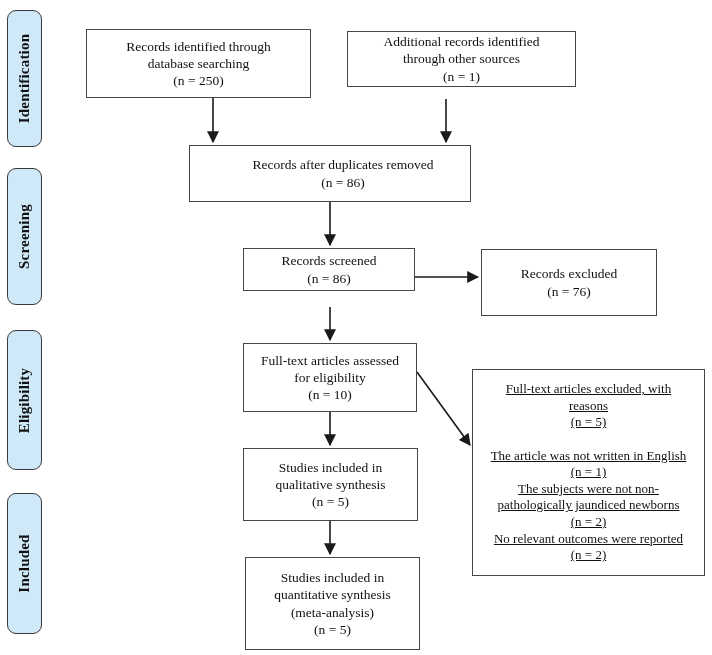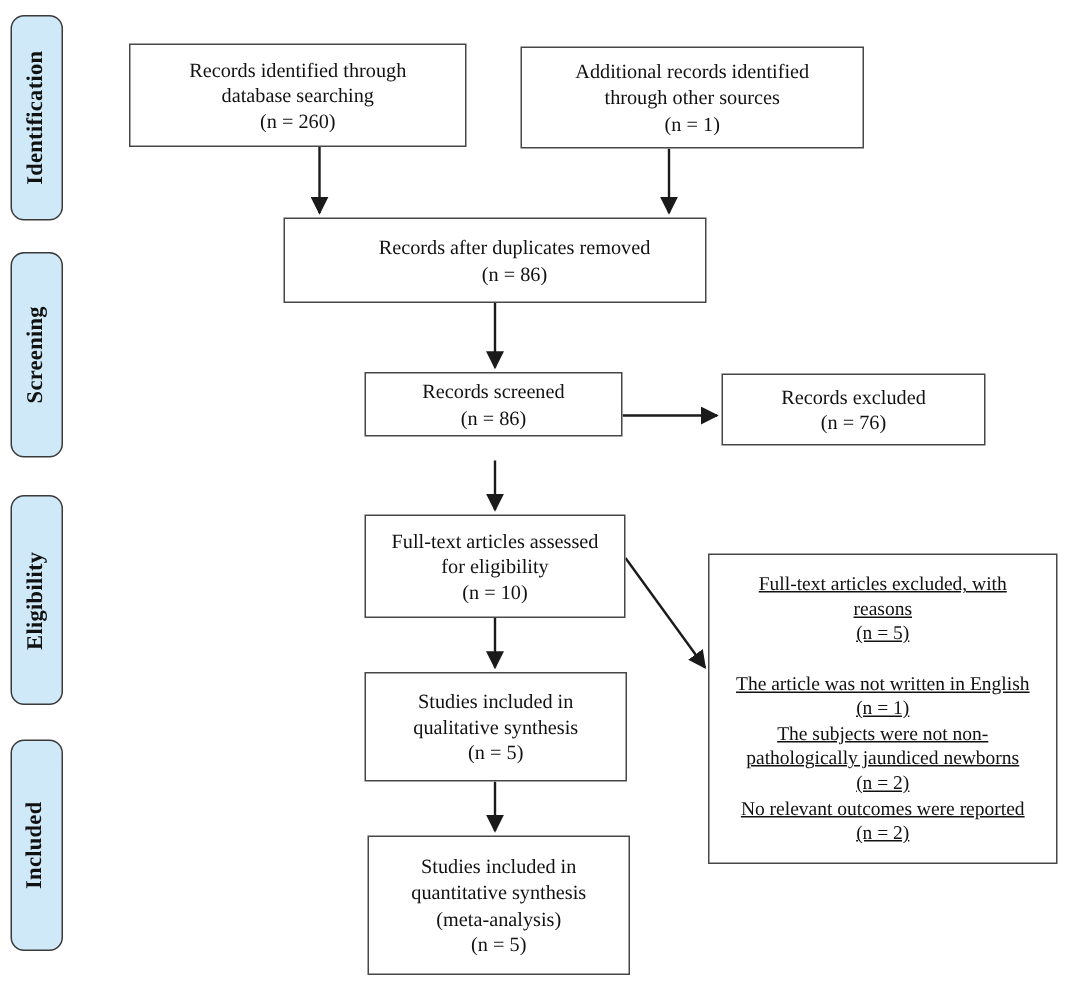--- a/index.html
+++ b/index.html
@@ -54,24 +54,24 @@
     justify-content: center;
     text-align: center;
     font-size: 13.5px;
     line-height: 1.28;
   }
   .flowbox .box-text {
     white-space: pre-line;
     padding: 2px 4px;
   }
   #box-records-identified   { left: 86px;  top: 29px;  width: 225px; height: 69px; }
-  #box-additional-records   { left: 347px; top: 31px;  width: 229px; height: 68px; }
+  #box-additional-records   { left: 347px; top: 31px;  width: 229px; height: 56px; }
   #box-after-duplicates     { left: 189px; top: 145px; width: 282px; height: 57px; padding-left: 26px; }
   #box-records-screened     { left: 243px; top: 248px; width: 172px; height: 43px; }
-  #box-records-excluded     { left: 481px; top: 249px; width: 176px; height: 48px; }
+  #box-records-excluded     { left: 481px; top: 249px; width: 176px; height: 67px; }
   #box-fulltext-assessed    { left: 243px; top: 343px; width: 174px; height: 69px; }
   #box-fulltext-excluded    { left: 472px; top: 369px; width: 233px; height: 207px; font-size: 13px; text-decoration: underline; }
   #box-qualitative          { left: 243px; top: 448px; width: 175px; height: 73px; }
   #box-quantitative         { left: 245px; top: 557px; width: 175px; height: 93px; }
 </style>
 </head>
 <body>
 
 <div class="canvas">
 
@@ -100,21 +100,21 @@
   <div class="stage" id="stage-eligibility">
     <span>Eligibility</span>
   </div>
   <div class="stage" id="stage-included">
     <span>Included</span>
   </div>
 
   <div class="flowbox" id="box-records-identified">
     <div class="box-text">Records identified through
 database searching
-(n = 260)</div>
+(n = 250)</div>
   </div>
   <div class="flowbox" id="box-additional-records">
     <div class="box-text">Additional records identified
 through other sources
 (n = 1)</div>
   </div>
   <div class="flowbox" id="box-after-duplicates">
     <div class="box-text">Records after duplicates removed
 (n = 86)</div>
   </div>

